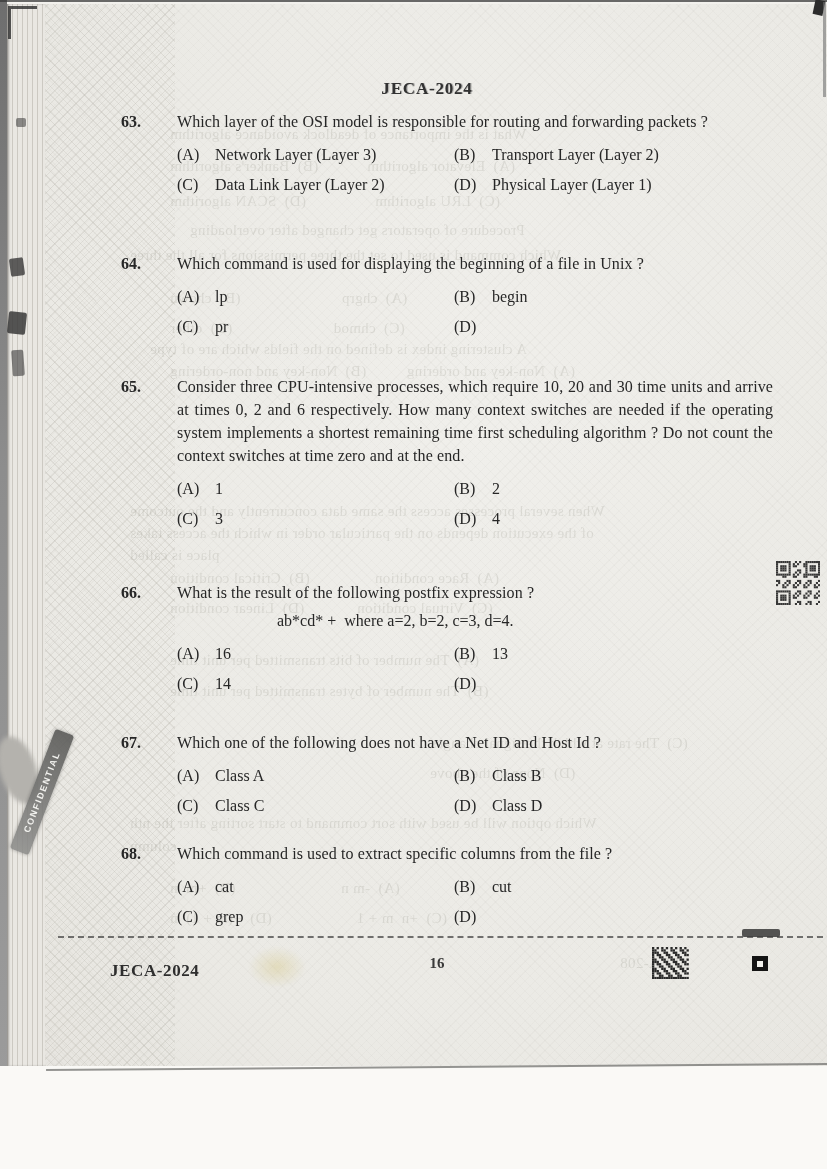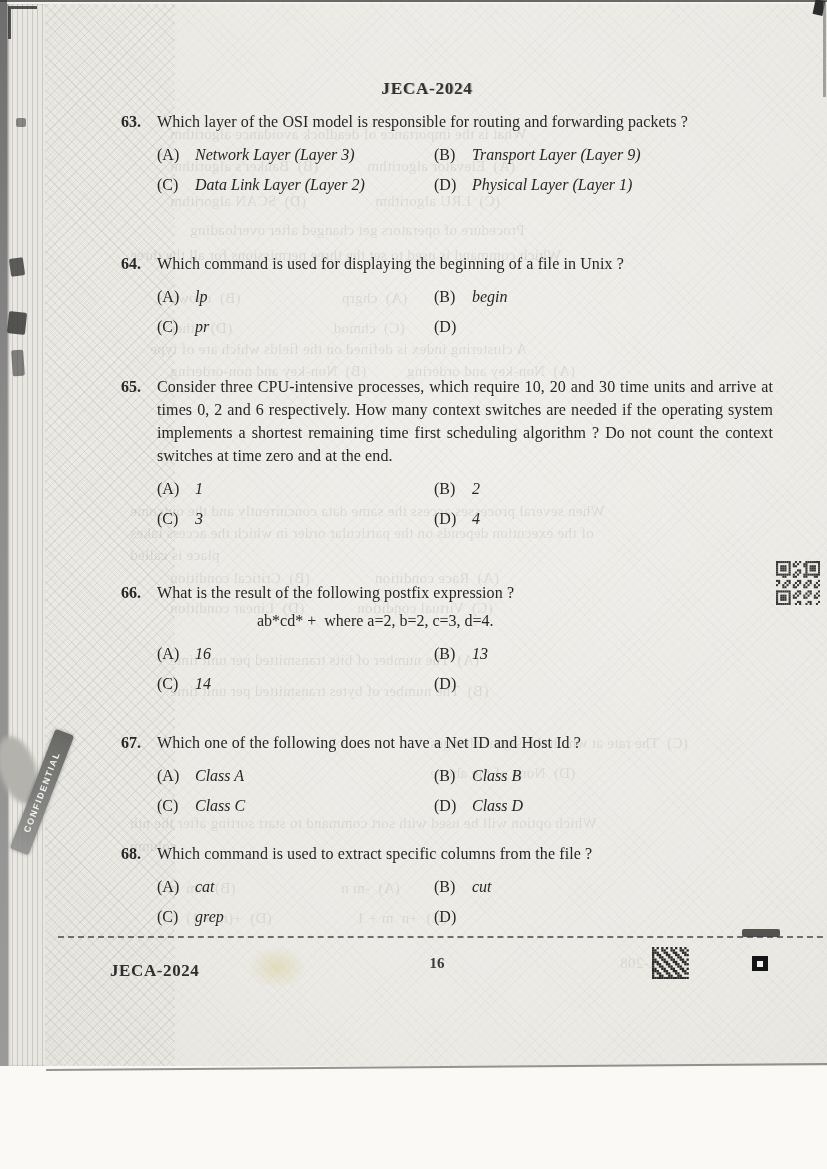--- a/index.html
+++ b/index.html
@@ -53,28 +53,28 @@
   .smudge-yellow{position:absolute;left:248px;top:946px;width:58px;height:42px;
     background:radial-gradient(ellipse,rgba(205,185,95,.30),rgba(205,185,95,0) 70%);filter:blur(1px);}
   .smudge-dark{position:absolute;left:742px;top:929px;width:38px;height:8px;background:#2e2e2e;
     opacity:.8;filter:blur(.6px);border-radius:2px;}
   
   .header-title{position:absolute;left:0;top:79px;width:854px;text-align:center;
     font-size:17px;font-weight:700;letter-spacing:.8px;color:#323232;
     text-shadow:1.2px .4px 0 rgba(80,80,80,.35);}
   .question{position:absolute;left:121px;width:652px;display:flex;}
   .qnum{width:36px;flex:none;font-weight:700;font-size:16px;line-height:23px;}
-  .qbody{flex:1;}
+  .qbody{flex:1;margin-left:20px;}
   .qtext{font-size:16px;line-height:23px;text-align:justify;letter-spacing:.1px;}
   .qtext.single{text-align:left;}
   .expr{font-size:16px;line-height:23px;margin:5px 0 0 100px;white-space:pre-wrap;}
   .opts{margin-top:11px;display:grid;grid-template-columns:277px 1fr;}
   .opt{height:30px;display:flex;align-items:flex-start;font-size:16px;line-height:22px;}
   .olabel{width:38px;flex:none;}
-  .otext{flex:1;font-style:italic;}
+  .otext{flex:1;}
   
   .qr-mid{position:absolute;left:776px;top:561px;}
   .footer-rule{position:absolute;left:58px;top:936px;width:765px;
     border-top:2px dashed #3c3c3c;opacity:.7;}
   .footer-left{position:absolute;left:110px;top:961px;font-size:17px;font-weight:700;
     letter-spacing:.6px;color:#2e2e2e;}
   .page-number{position:absolute;left:407px;top:955px;width:60px;text-align:center;
     font-size:15px;font-weight:700;color:#3a3a3a;}
   .dm-code{position:absolute;left:652px;top:947px;}
   .reg-mark{position:absolute;left:752px;top:956px;width:16px;height:15px;background:#141414;
@@ -135,21 +135,21 @@
   <div class="qnum">63.</div>
   <div class="qbody">
     <div class="qtext">Which layer of the OSI model is responsible for routing and forwarding packets ?</div>
     <div class="opts">
       <div class="opt">
           <span class="olabel">(A)</span>
           <span class="otext">Network Layer (Layer 3)</span>
         </div>
       <div class="opt">
           <span class="olabel">(B)</span>
-          <span class="otext">Transport Layer (Layer 9)</span>
+          <span class="otext">Transport Layer (Layer 2)</span>
         </div>
       <div class="opt">
           <span class="olabel">(C)</span>
           <span class="otext">Data Link Layer (Layer 2)</span>
         </div>
       <div class="opt">
           <span class="olabel">(D)</span>
           <span class="otext">Physical Layer (Layer 1)</span>
         </div>
     </div>

